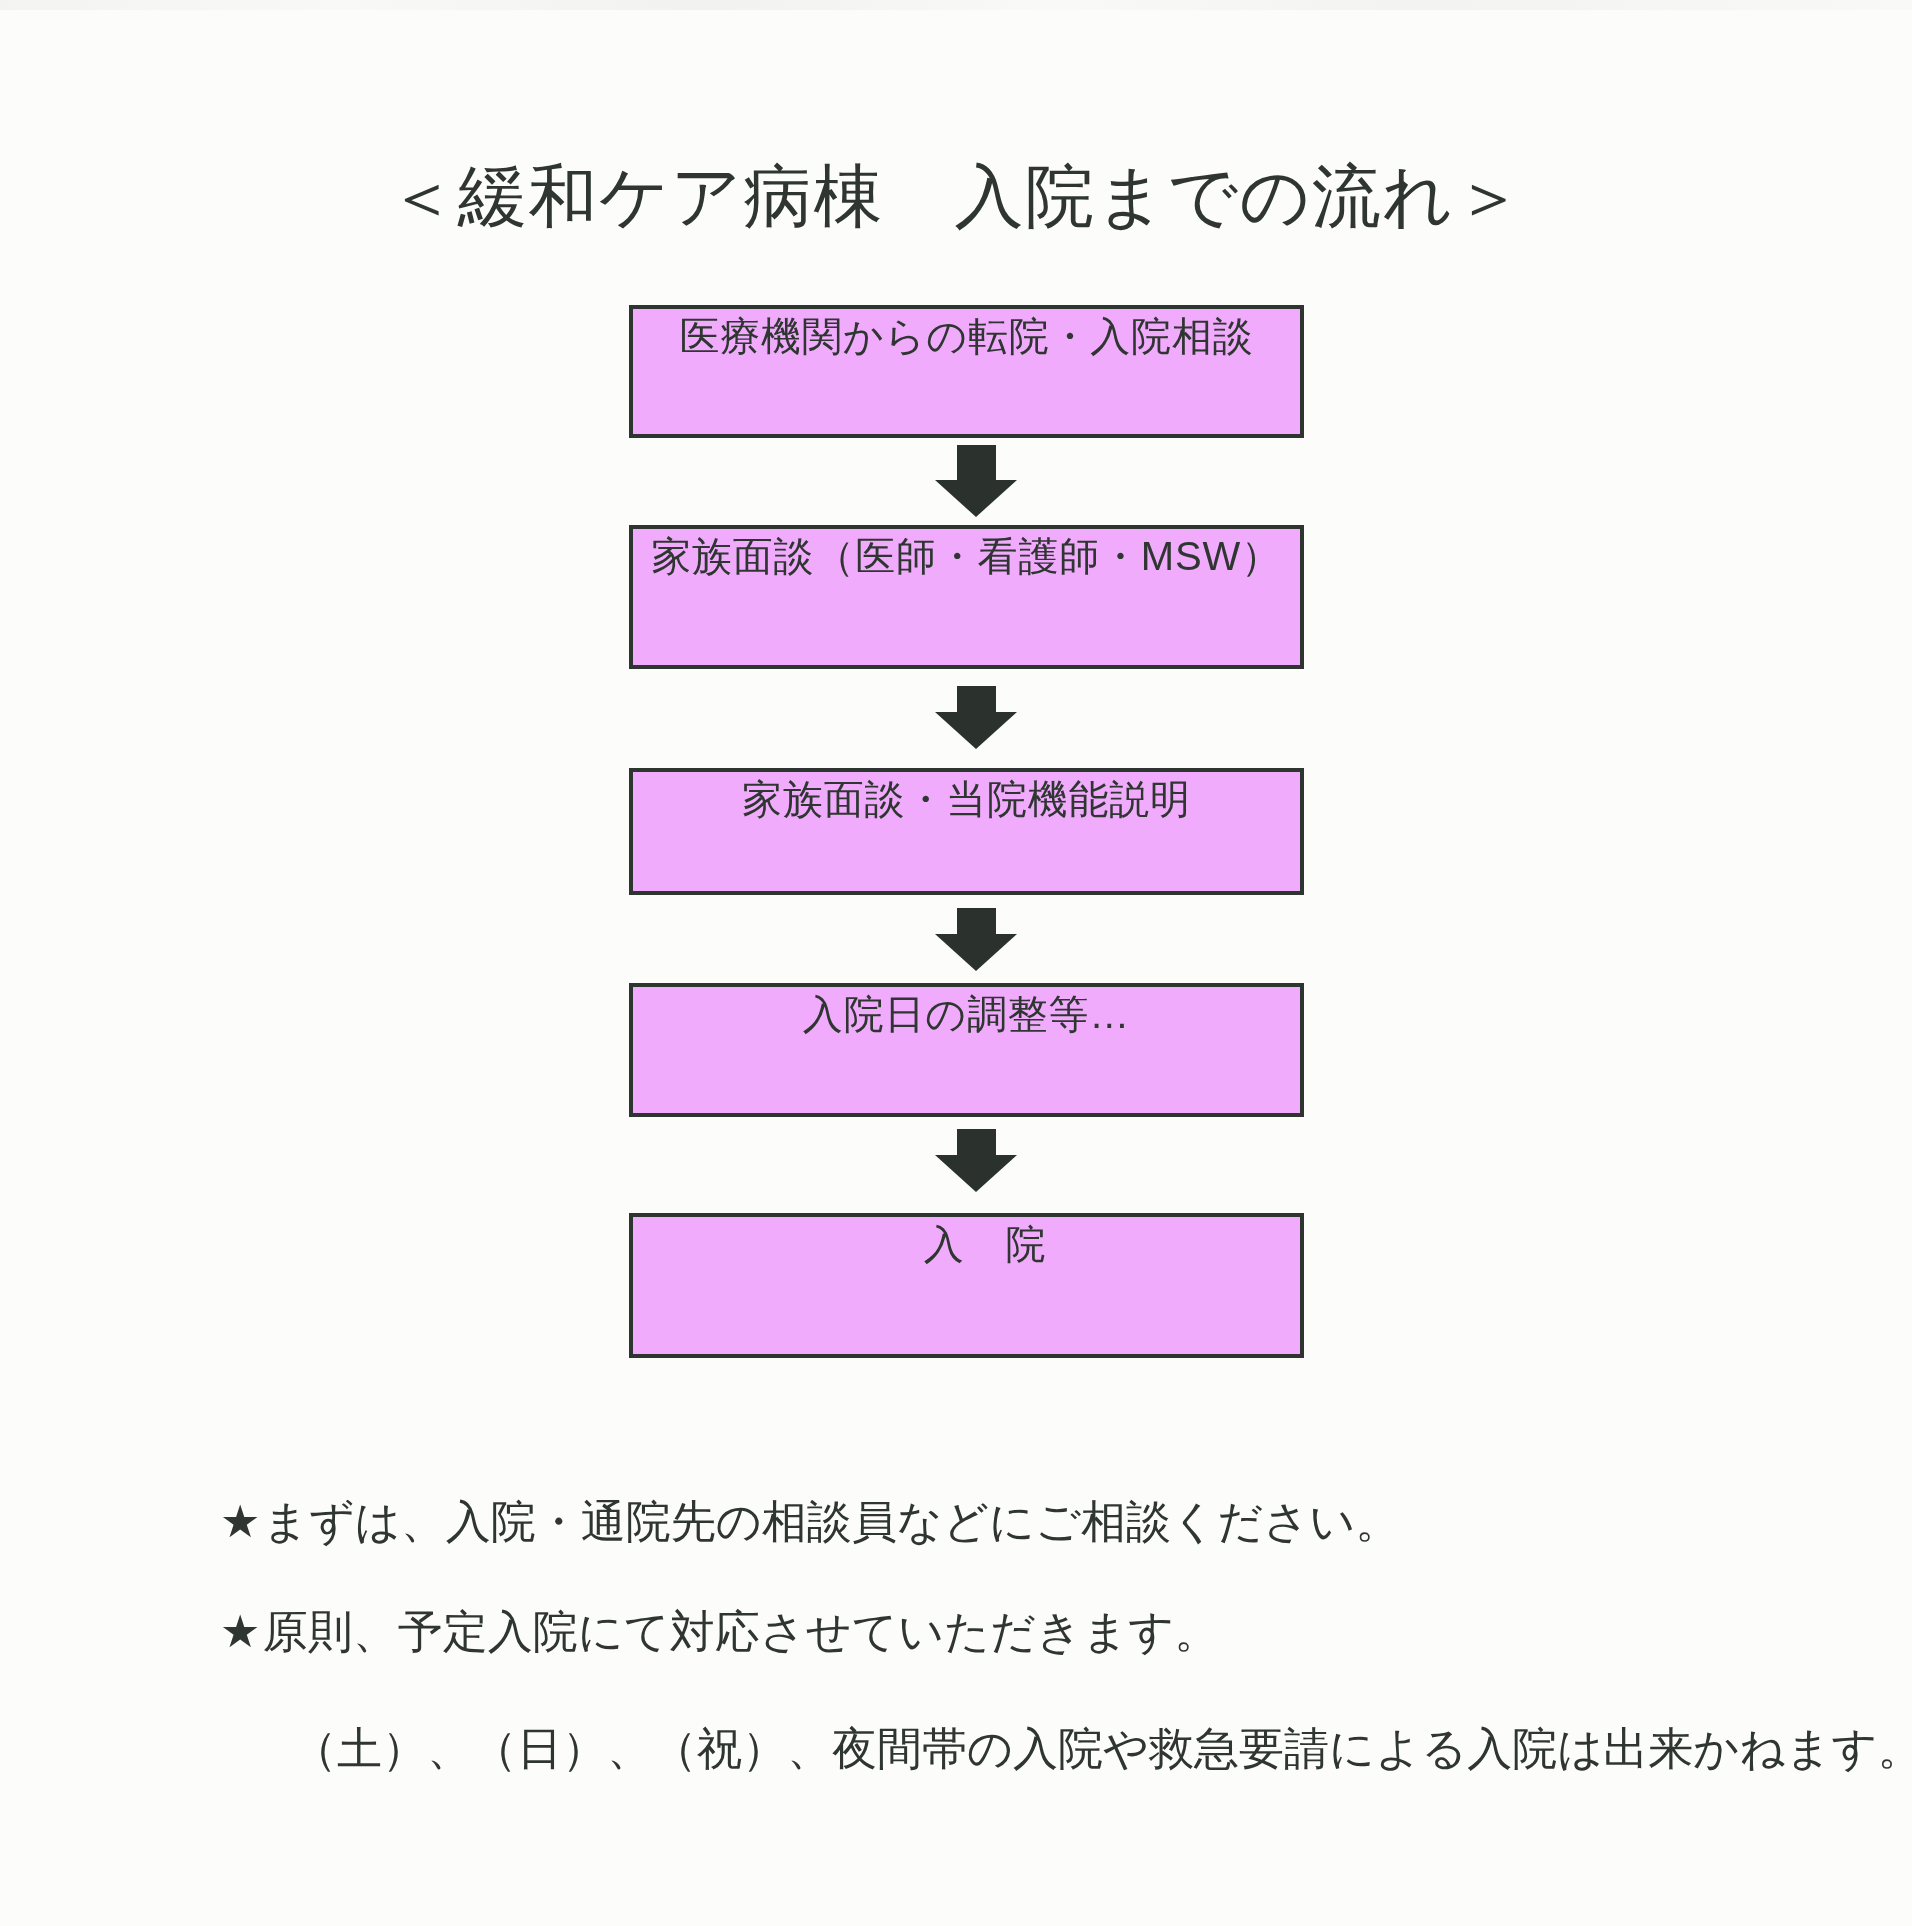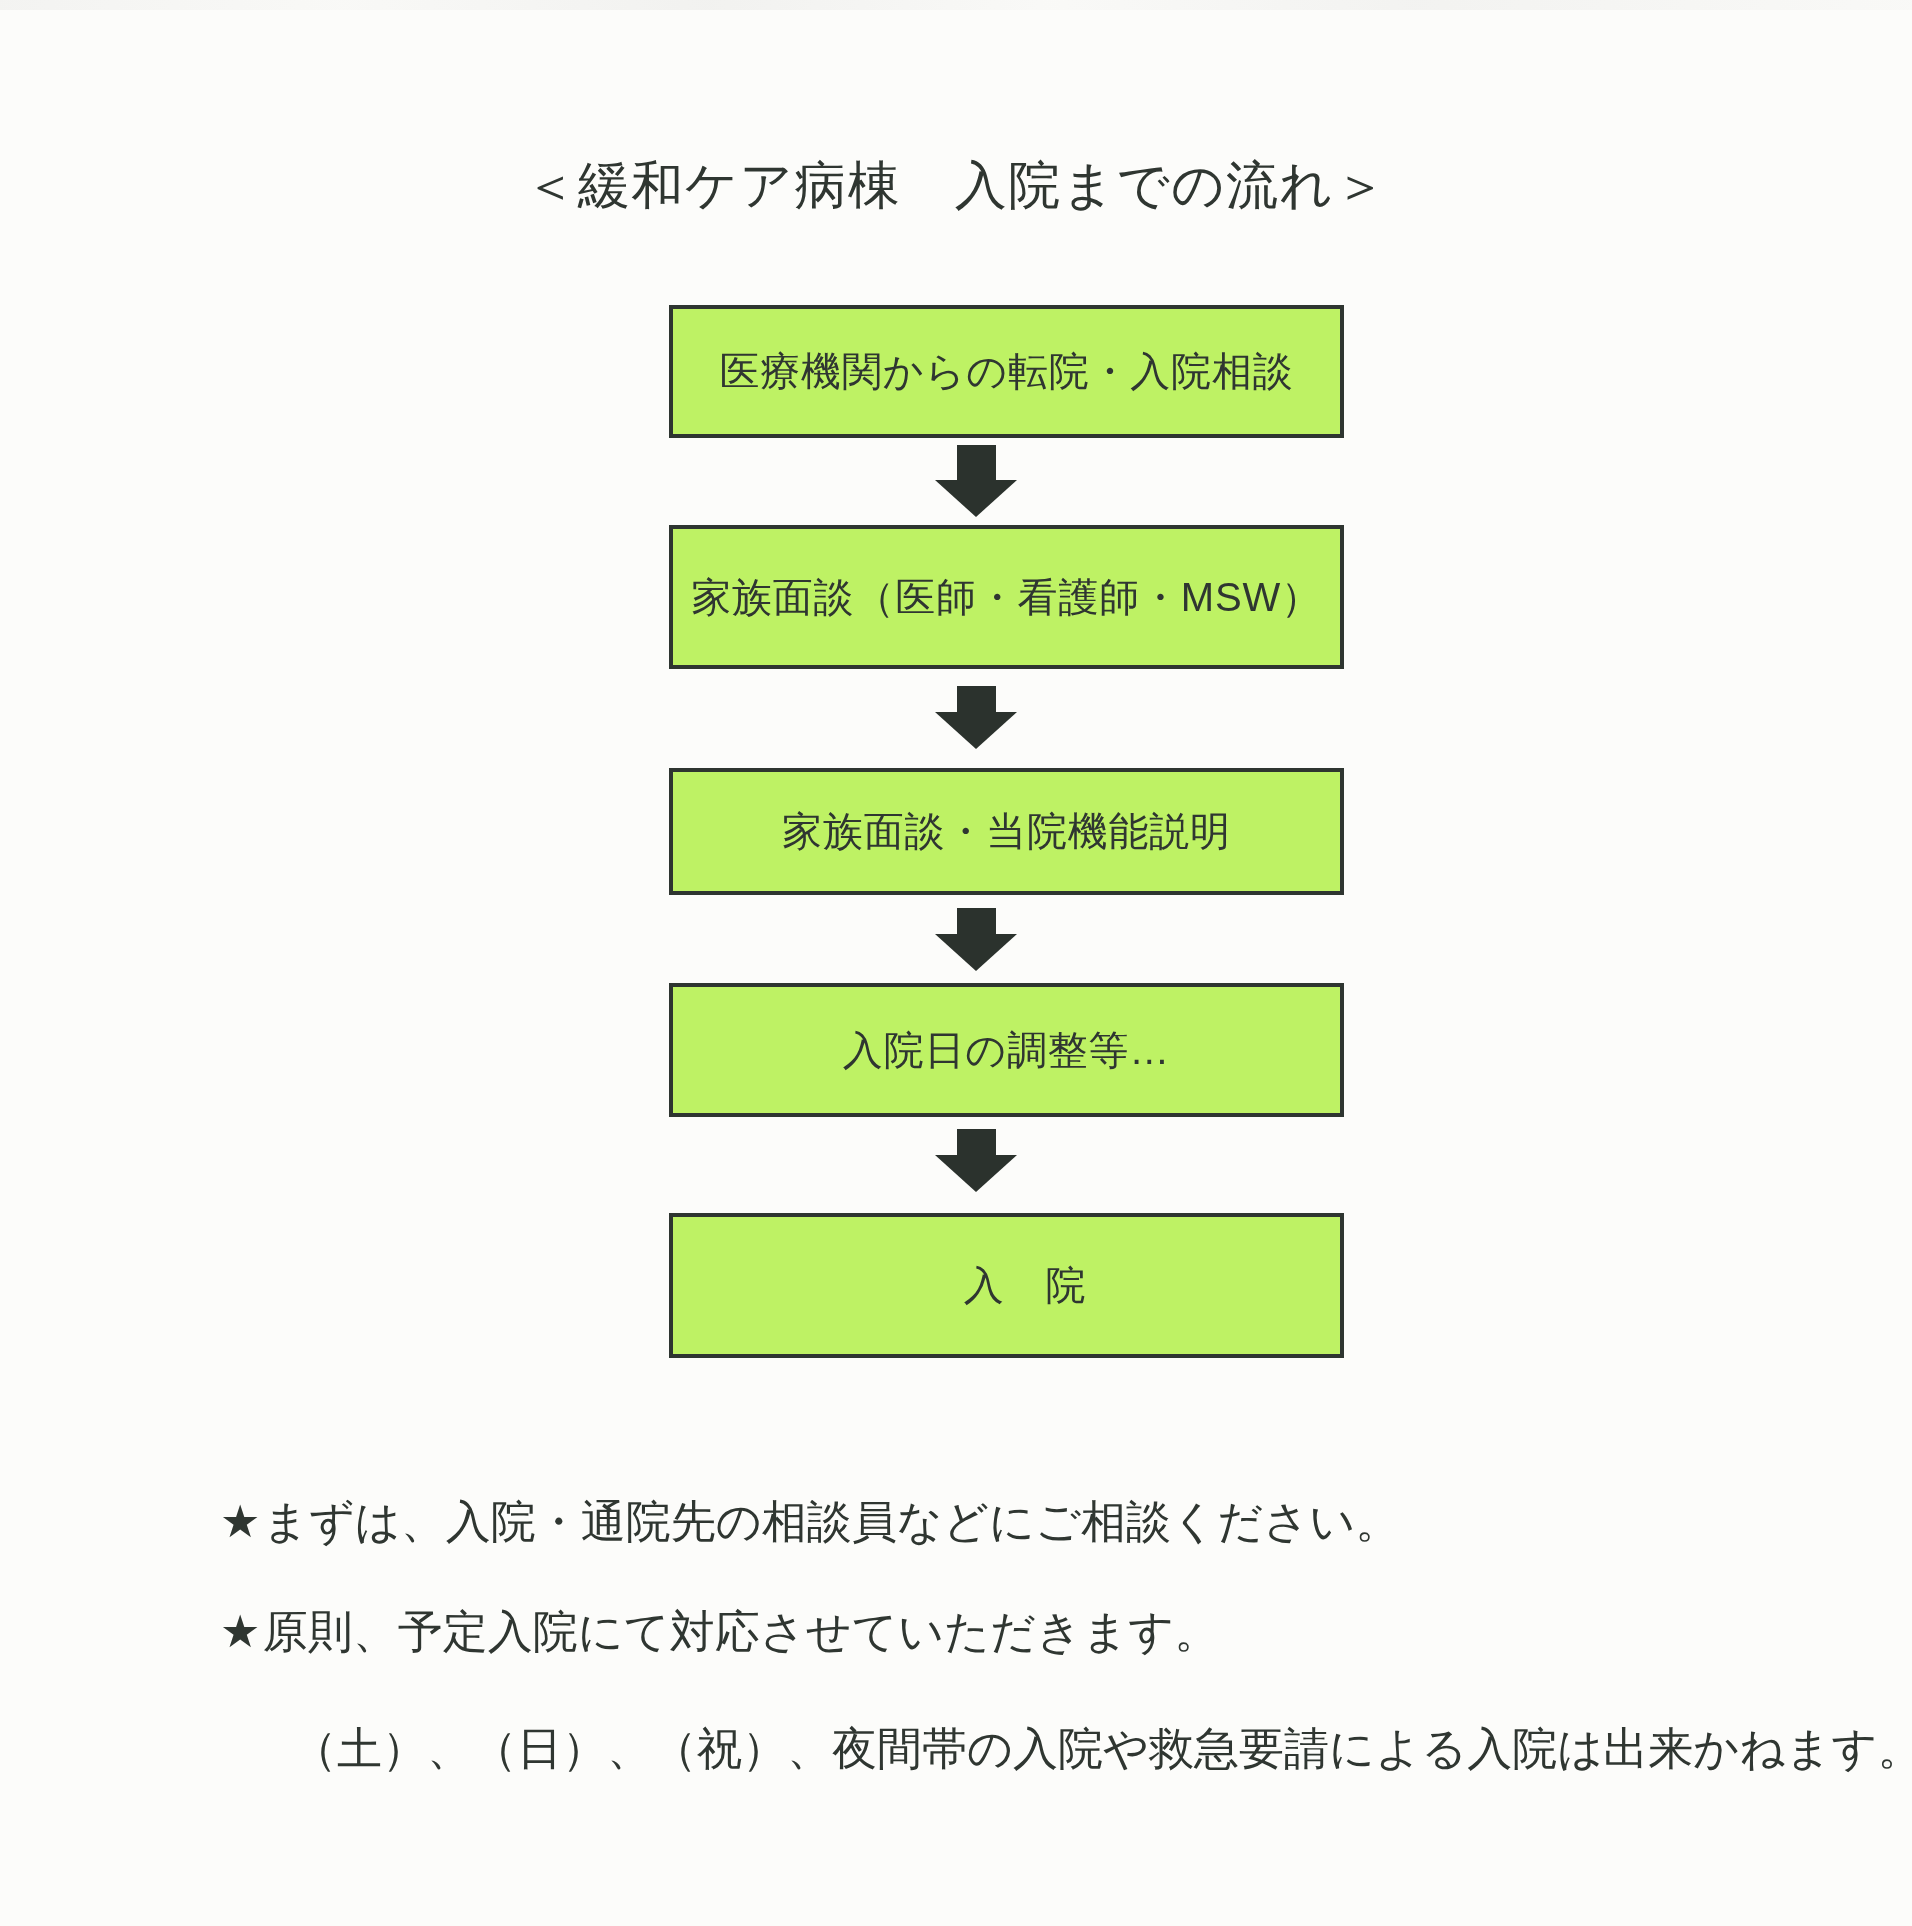--- a/index.html
+++ b/index.html
@@ -20,39 +20,37 @@
     background: linear-gradient(90deg, #ececea 0%, #f6f6f4 18%, #e9e9e7 37%, #f7f7f5 55%, #ebebe9 74%, #f6f6f4 100%);
     opacity: 0.55;
   }
   .title {
     position: absolute;
     top: 151px;
     left: 0;
     width: 100%;
     margin: 0;
     text-align: center;
-    font-size: 52px;
+    font-size: 69px;
     font-weight: normal;
     letter-spacing: 1.5px;
     white-space: nowrap;
   }
   .box {
     position: absolute;
     left: 629px;
     width: 675px;
     box-sizing: border-box;
     border: 4.2px solid #2e3530;
-    background: #bef264;
+    background: #f0abfc;
     display: flex;
-    align-items: center;
     justify-content: center;
     font-size: 40px;
     letter-spacing: 0.8px;
     white-space: nowrap;
-    margin-left: 40px;
   }
   .box1 { top: 305px;  height: 133px; }
   .box2 { top: 525px; height: 144px; }
   .box3 { top: 768px; height: 127px; }
   .box4 { top: 983px; height: 134px; }
   .box5 { top: 1213px; height: 145px; padding-left: 37px; }
 
   .arrow { position: absolute; left: 935px; width: 82px; }
   .arrow .stem { margin: 0 auto; width: 39px; background: #2b322d; }
   .arrow .head {

